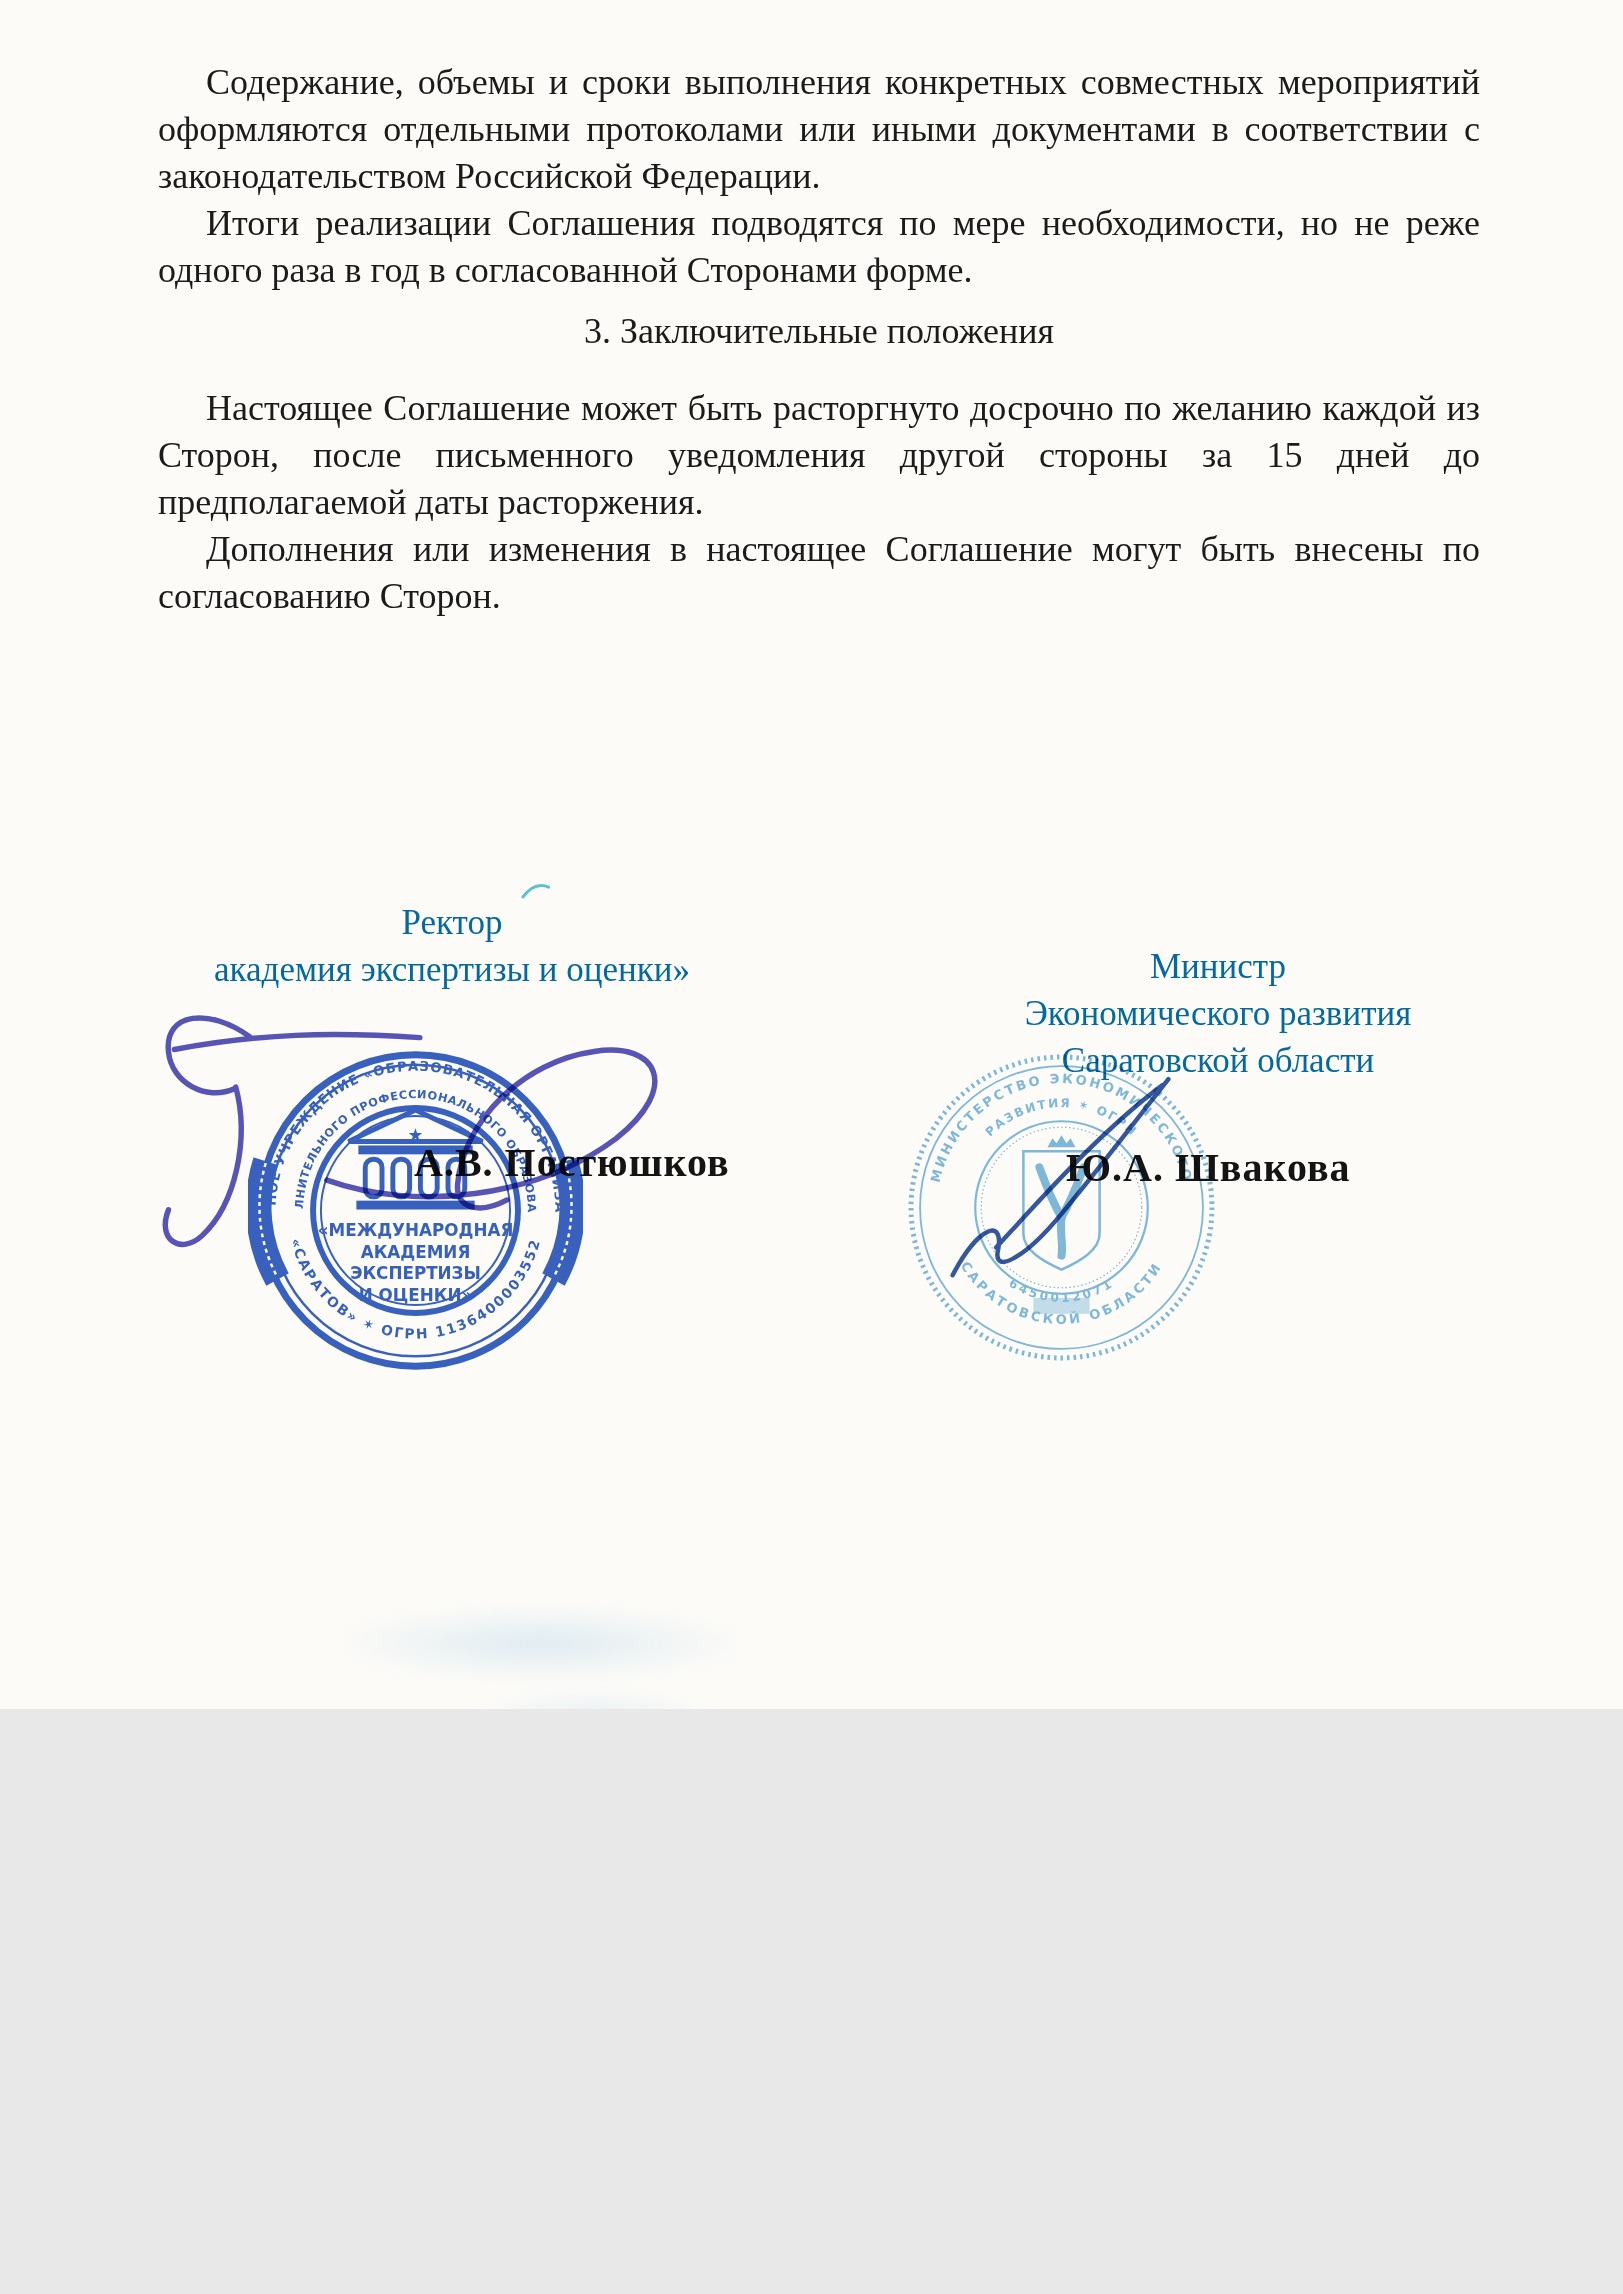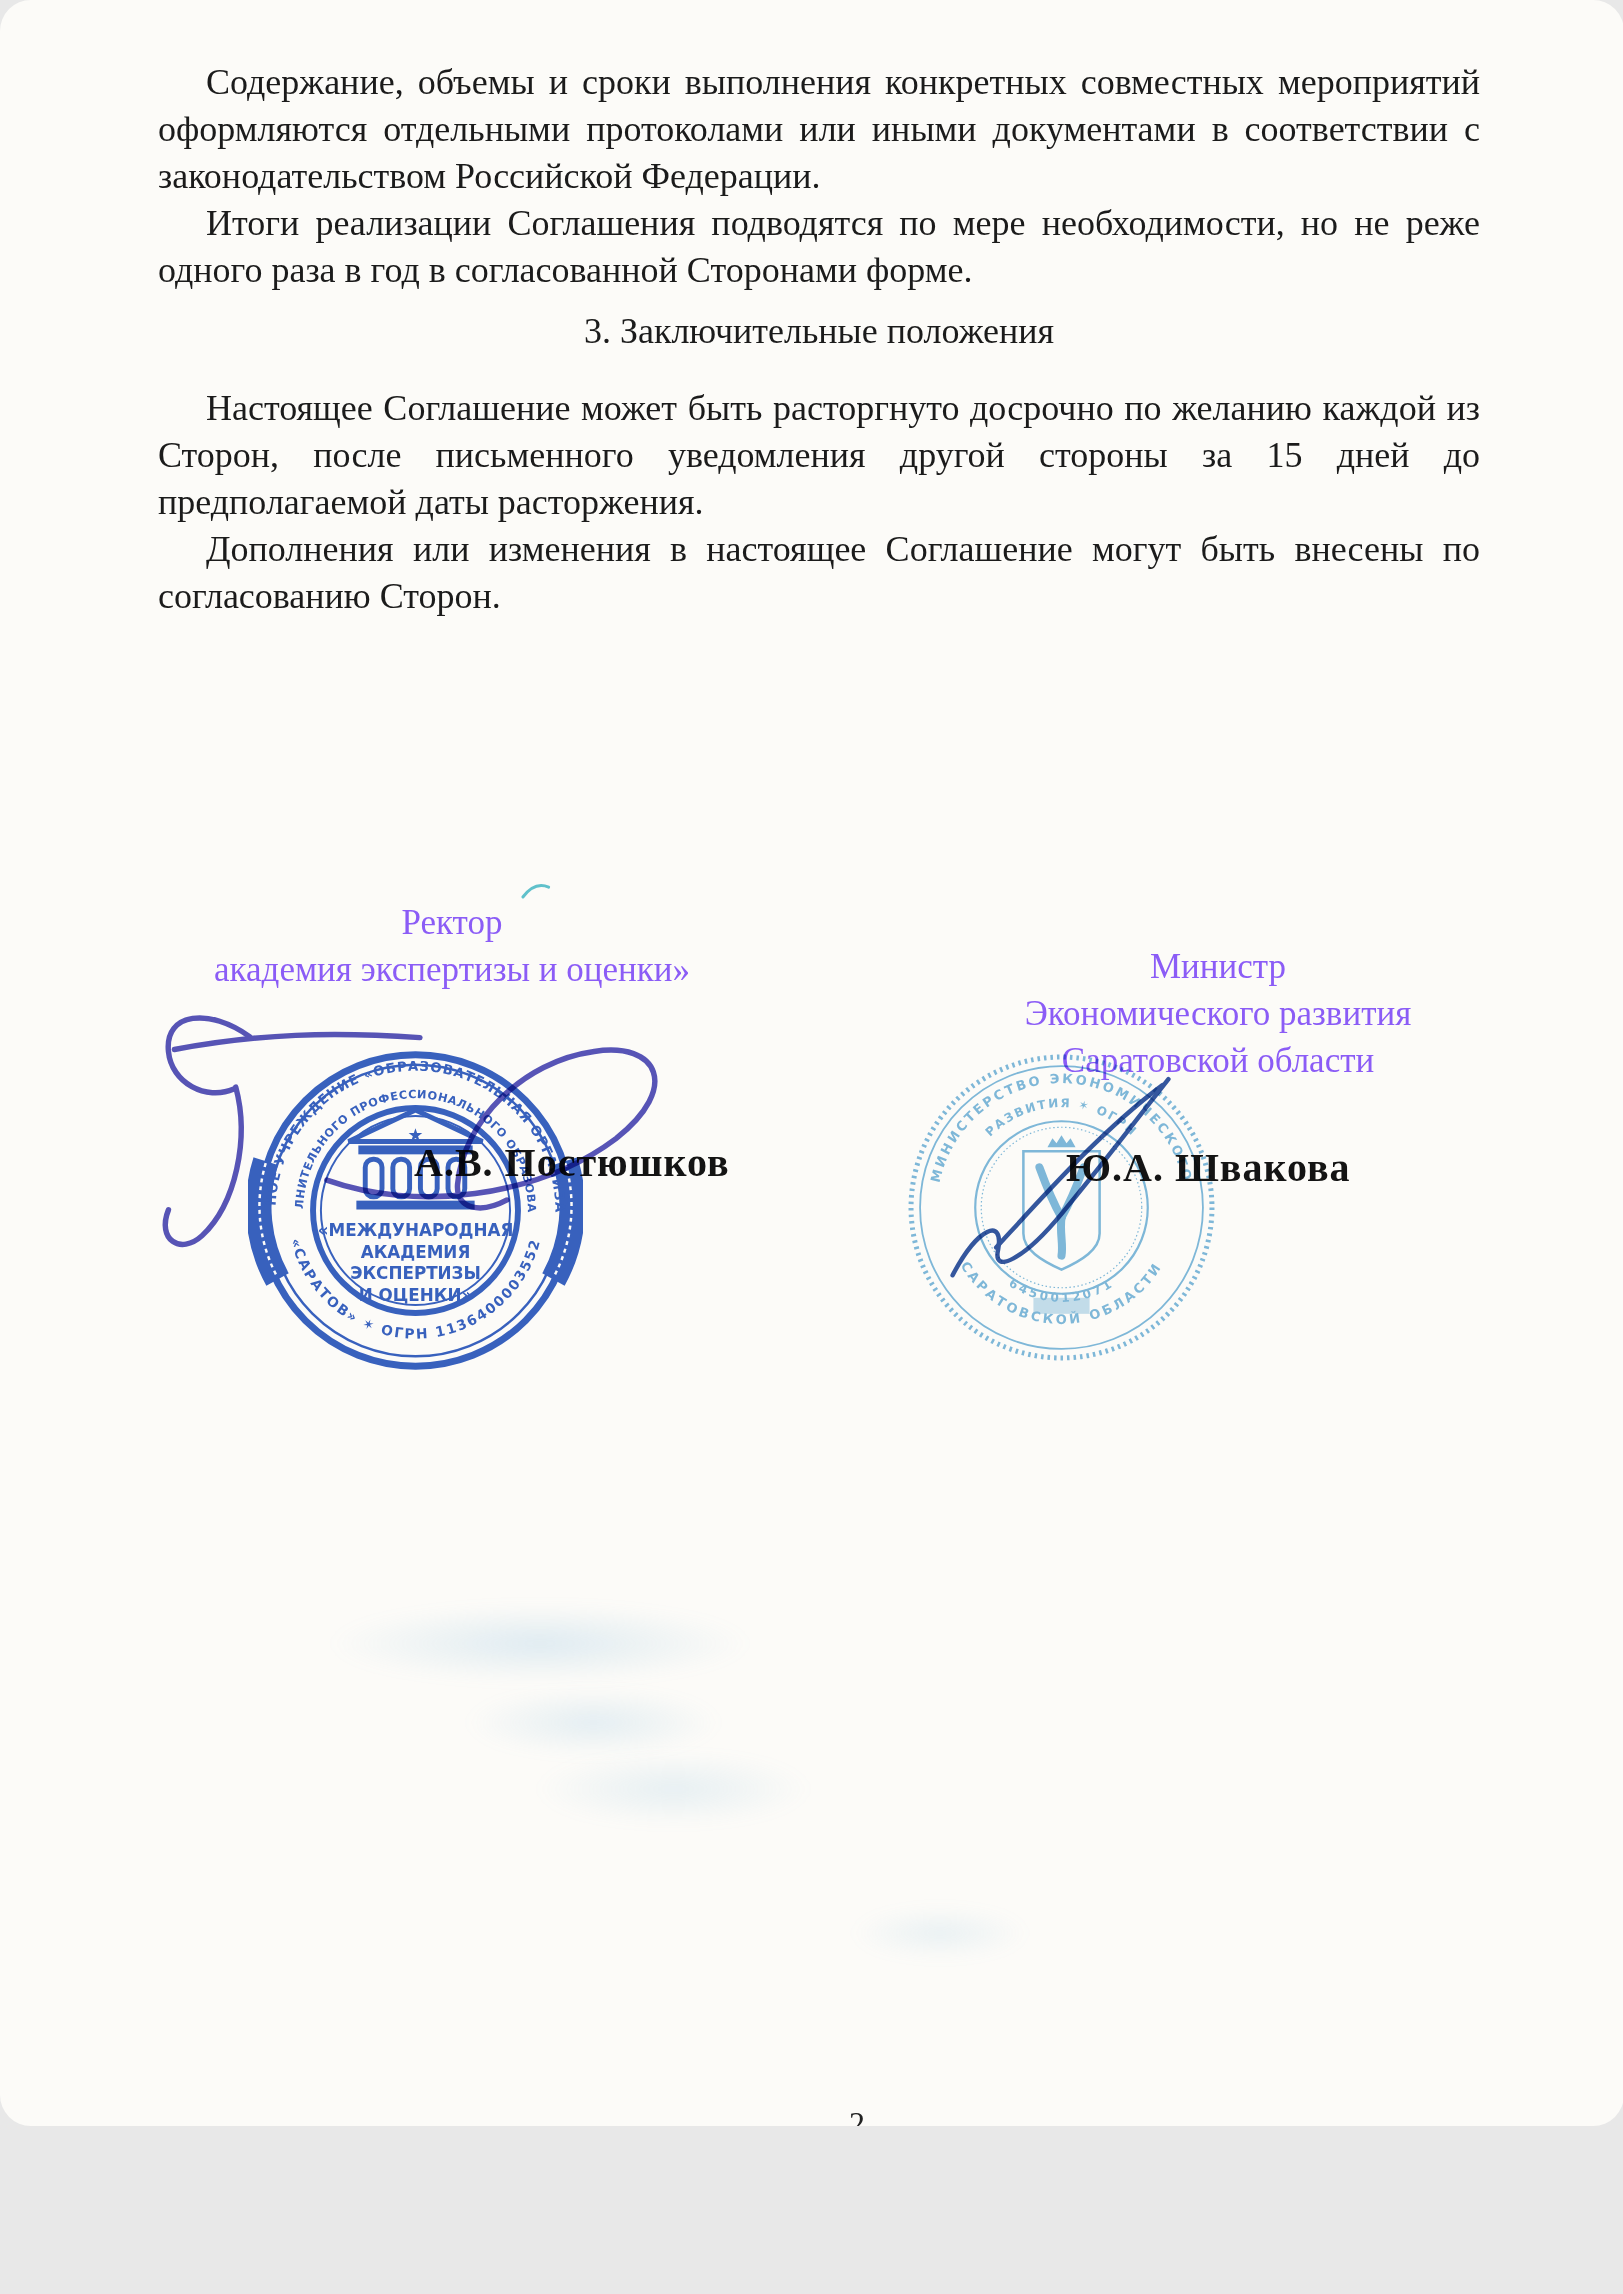--- a/index.html
+++ b/index.html
@@ -1,38 +1,37 @@
 <!DOCTYPE html>
 <html><head>
 <meta charset="utf-8">
 <style>
   html,body{margin:0;padding:0;background:#e8e8e8;}
   .page{
     position:relative;
-    width:1624px;height:2126px;
+    width:1624px;height:1709px;
     background:#fcfbf8;
     overflow:hidden;
     font-family:"Liberation Serif","DejaVu Serif",serif;
     color:#1b1b1b;
-    border-radius:31px;
   }
   
   .content{
     position:absolute;left:158px;top:59px;width:1322px;
     font-size:36px;line-height:47px;text-align:justify;
   }
   .content p{margin:0;text-indent:48px;}
   .content h2{
     margin:14px 0 30px 0;font-size:36px;line-height:47px;
     text-align:center;font-weight:normal;text-indent:0;
   }
   
   .sig-block{
     position:absolute;top:899px;
-    font-size:35px;line-height:47px;text-align:center;color:#8b5cf6;
+    font-size:35px;line-height:47px;text-align:center;color:#0369a1;
   }
   .sig-block.left{left:149px;width:606px;}
   .sig-block.right{left:931px;width:574px;margin-top:44px;}
   .sig-name{
     position:absolute;font-weight:bold;font-size:40px;color:#141414;
     letter-spacing:1px;white-space:nowrap;
   }
   .sig-name.left{left:414px;top:1139px;}
   .sig-name.right{left:1066px;top:1144px;}
   

